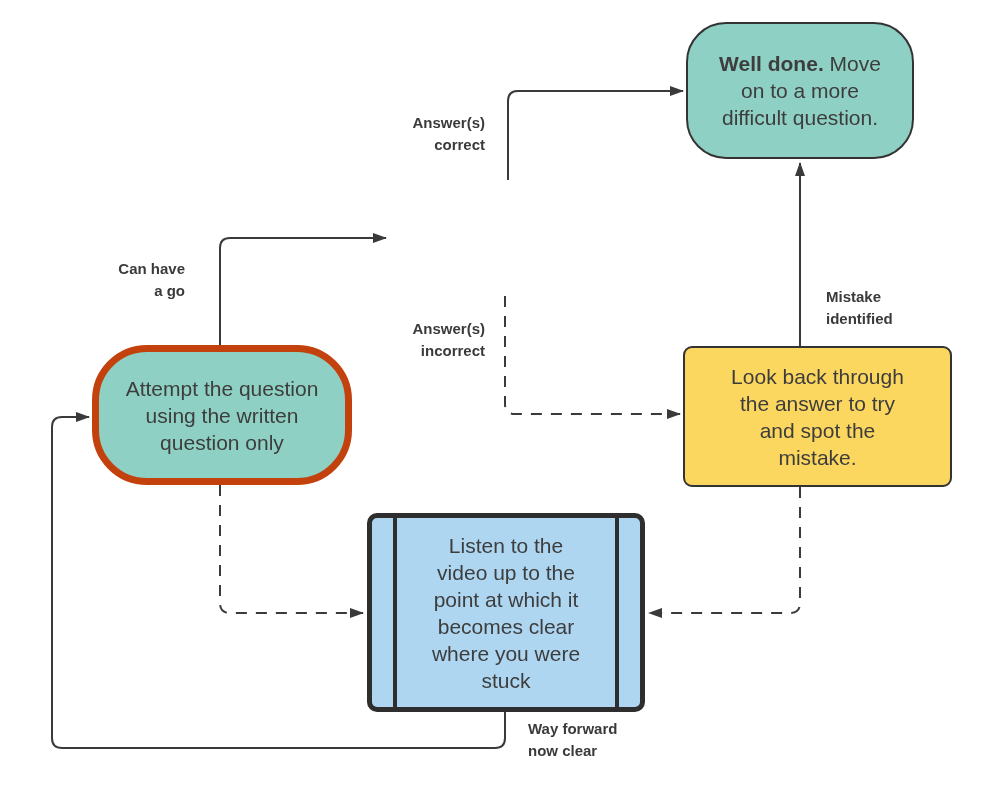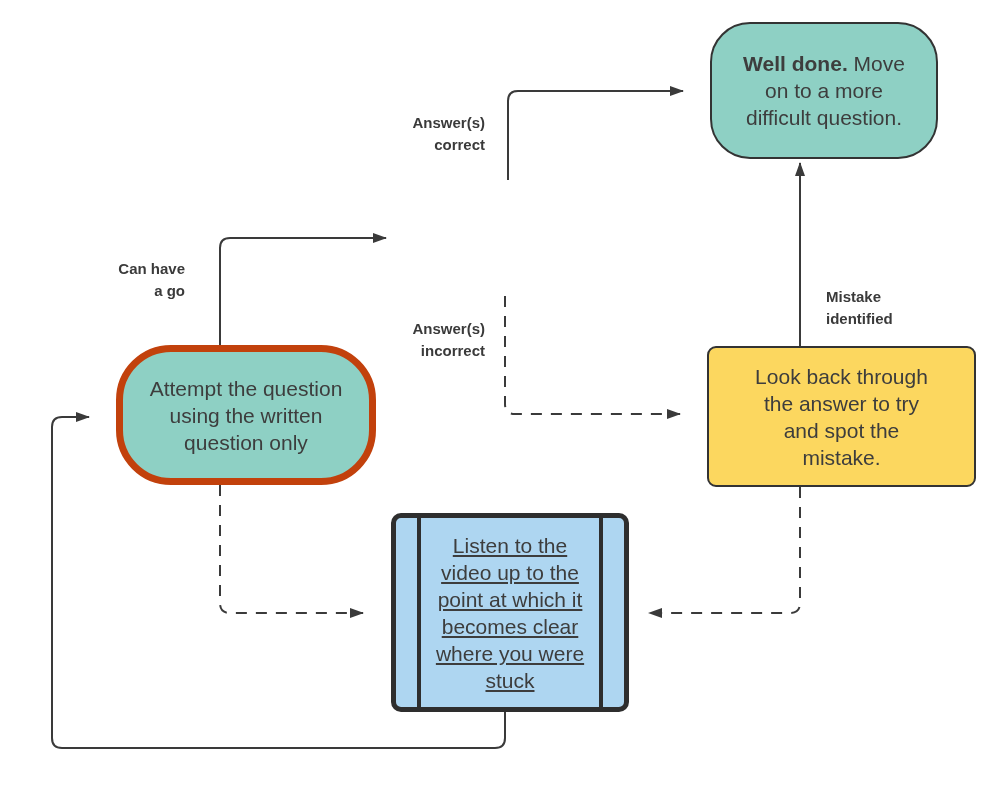--- a/index.html
+++ b/index.html
@@ -26,21 +26,20 @@
   .node {
     position: absolute;
     box-sizing: border-box;
     display: flex;
     align-items: center;
     justify-content: center;
     text-align: center;
     color: #3d3d3d;
     font-size: 21px;
     line-height: 27px;
-    margin-left: 24px;
   }
   .node-text { white-space: pre-line; }
   .node-text .bold { font-weight: bold; }
 
   .node.well-done {
     left: 686px; top: 22px; width: 228px; height: 137px;
     background: #8ed0c4; border: 2px solid #333333; border-radius: 40px;
   }
   .node.compare {
     left: 388px; top: 180px; width: 234px; height: 116px;
@@ -48,24 +47,23 @@
   }
   .node.attempt {
     left: 92px; top: 345px; width: 260px; height: 140px;
     background: #8ed0c4; border: 7px solid #c2410c; border-radius: 55px;
   }
   .node.look-back {
     left: 683px; top: 346px; width: 269px; height: 141px;
     background: #fcd75f; border: 2px solid #333333; border-radius: 9px;
   }
   .node.listen {
-    left: 367px; top: 513px; width: 238px; height: 199px;
+    left: 367px; top: 513px; width: 278px; height: 199px;
     background: #aed6f1; border: 5px solid #2e2e2e; border-radius: 10px;
     padding: 0 28px;
-    text-decoration: underline;
   }
   .listen .side-bar {
     position: absolute; top: 0; bottom: 0; width: 4px; background: #2e2e2e;
   }
   .listen .side-bar.left  { left: 21px; }
   .listen .side-bar.right { right: 21px; }
 
   .edge-label {
     position: absolute;
     font-size: 15px;
@@ -143,14 +141,16 @@
   </div>
 
   <div class="edge-label align-right lbl-answers-correct">Answer(s)
 correct</div>
   <div class="edge-label align-right lbl-can-have-a-go">Can have
 a go</div>
   <div class="edge-label align-right lbl-answers-incorrect">Answer(s)
 incorrect</div>
   <div class="edge-label lbl-mistake-identified">Mistake
 identified</div>
+  <div class="edge-label lbl-way-forward">Way forward
+now clear</div>
 
 </div>
 
 </body></html>

